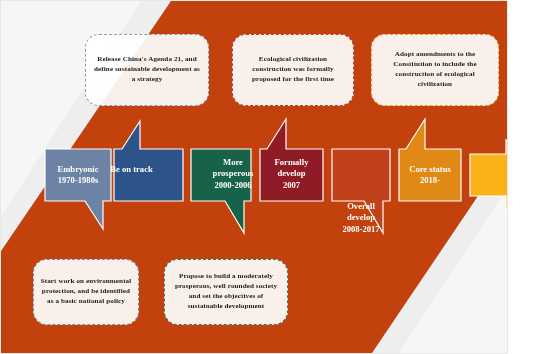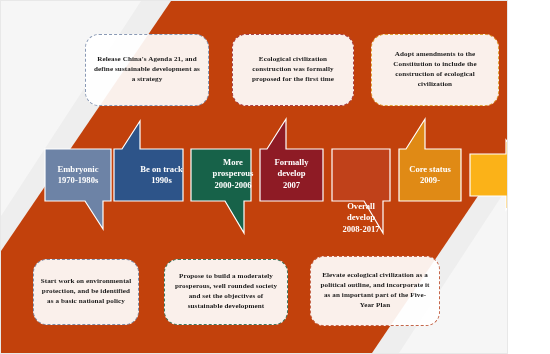--- a/index.html
+++ b/index.html
@@ -128,23 +128,22 @@
     <polygon points="398,148 405,148 424,118 424,148 460,148 460,200 398,200" fill="#e08a15" stroke="#ffffff" stroke-width="1.2"></polygon>
 
     <polygon points="469,153 505,153 505,139 533,174 505,209 505,195 469,195" fill="#fbb218" stroke="#ffffff" stroke-width="1.2"></polygon>
   </svg>
 
   <div class="stage-label" style="left:44px; top:163px; width:66px;">
     <div>Embryonic</div>
     <div>1970-1980s</div>
   </div>
 
-  <div class="stage-label" style="left:126px; top:163px; width:69px;">
+  <div class="stage-label" style="left:96px; top:163px; width:69px;">
     <div>Be on track</div>
-    <div>1990s</div>
   </div>
 
   <div class="stage-label" style="left:190px; top:156px; width:60px;padding-left:12px;">
     <div>More</div>
     <div>prosperous</div>
     <div>2000-2006</div>
   </div>
 
   <div class="stage-label" style="left:259px; top:156px; width:63px;">
     <div>Formally</div>
@@ -153,28 +152,25 @@
   </div>
 
   <div class="stage-label" style="left:331px; top:156px; width:58px;margin-top:44px;">
     <div>Overall</div>
     <div>develop</div>
     <div>2008-2017</div>
   </div>
 
   <div class="stage-label" style="left:398px; top:163px; width:62px;">
     <div>Core status</div>
-    <div>2009-</div>
+    <div>2018-</div>
   </div>
 
   <div class="callout" style="left:32px; top:258px; width:106px; height:66px; border-color:#7e8da8;">
     <span class="callout-text">Start work on environmental protection, and be identified as a basic national policy</span>
   </div>
 
   <div class="callout" style="left:163px; top:258px; width:124px; height:66px; border-color:#3f7a62;">
     <span class="callout-text">Propose to build a moderately prosperous, well rounded society and set the objectives of sustainable development</span>
   </div>
 
-  <div class="callout" style="left:309px; top:255px; width:130px; height:70px; border-color:#c4664a;">
-    <span class="callout-text">Elevate ecological civilization as a political outline, and incorporate it as an important part of the Five-Year Plan</span>
-  </div>
 
 </div>
 
 </body></html>

